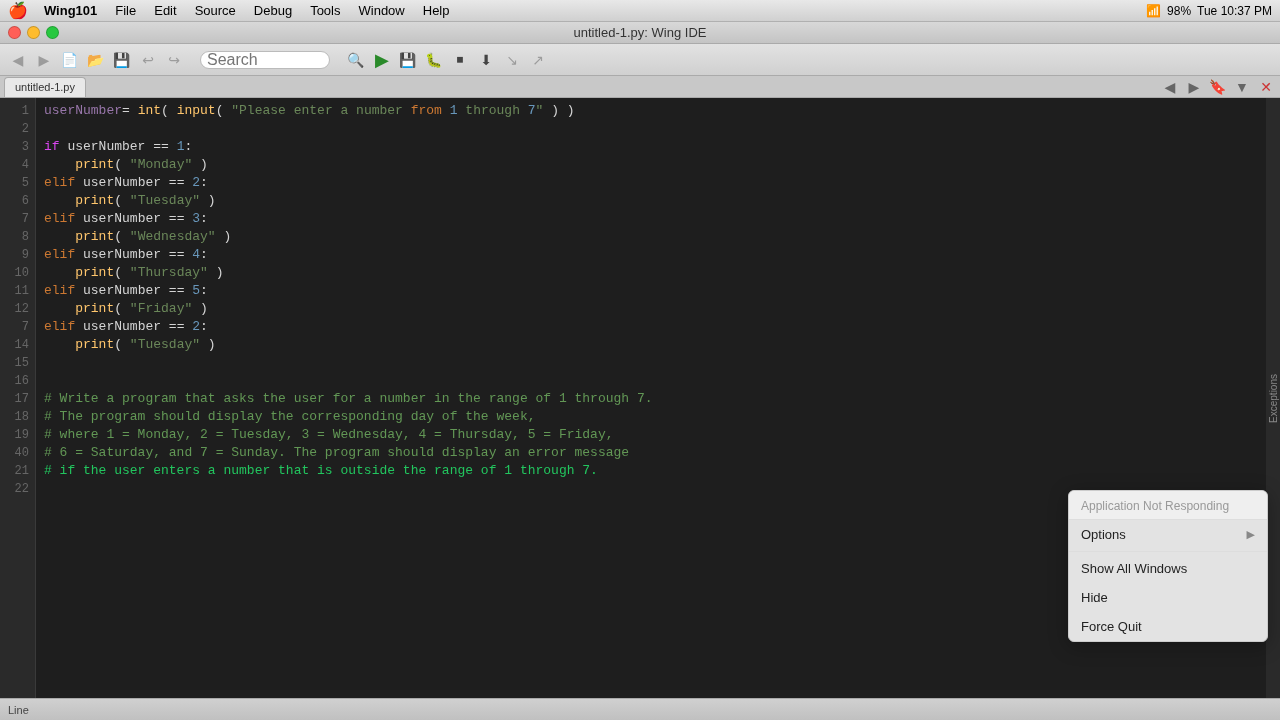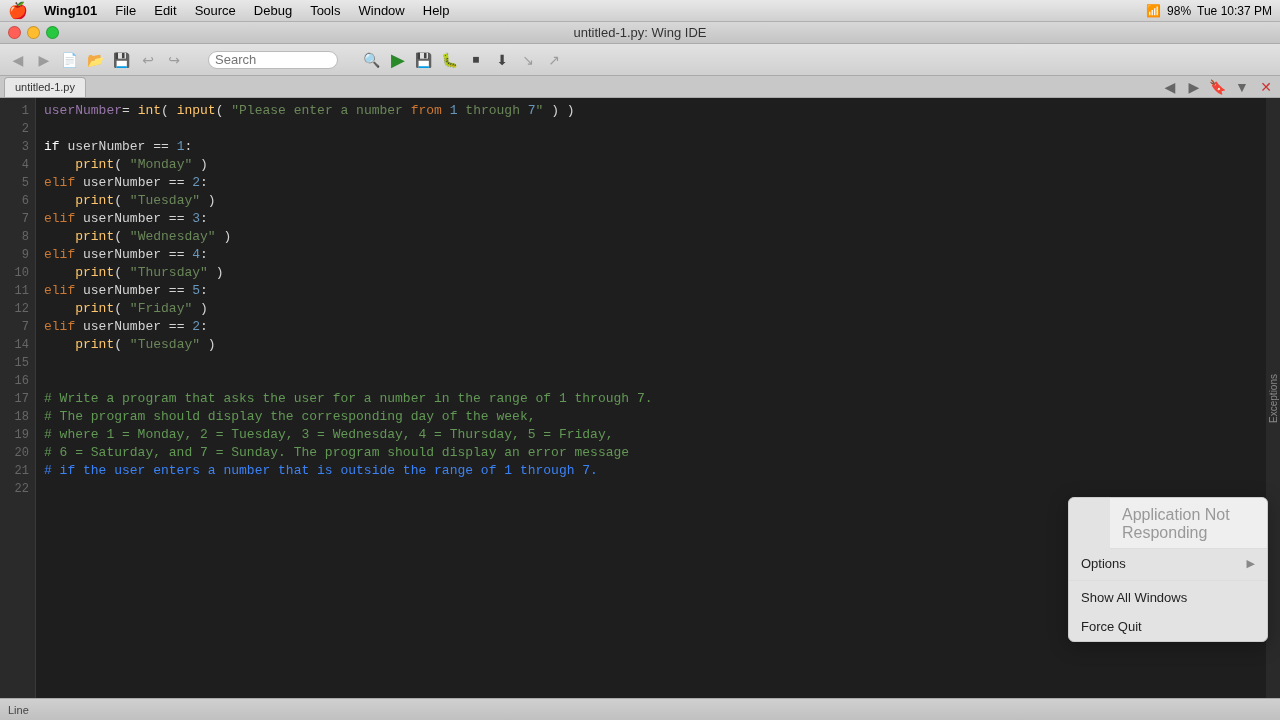--- a/index.html
+++ b/index.html
@@ -102,22 +102,22 @@
       color: #444;
     }
     .toolbar-btn.disabled { opacity: 0.4; }
     .toolbar-search {
       width: 130px;
       height: 18px;
       border-radius: 9px;
       border: 1px solid #bbb;
       background: #fff;
       padding: 0 6px;
-      font-size: 13px;
-      margin: 0 20px;
+      font-size: 16px;
+      margin: 0 12px;
     }
     .toolbar-run {
       color: #2a8a2a;
       font-size: 18px;
     }
     .toolbar-debug {
       color: #cc2222;
       font-size: 14px;
     }
 
@@ -227,25 +227,24 @@
       width: 200px;
       background: rgba(235, 235, 235, 0.96);
       border: 1px solid #ccc;
       border-radius: 6px;
       box-shadow: 0 4px 20px rgba(0,0,0,0.3);
       overflow: hidden;
       z-index: 1000;
     }
     .context-menu-header {
       padding: 8px 12px 6px;
-      font-size: 16px;
+      font-size: 12px;
       color: #999;
       background: rgba(240,240,240,0.9);
       border-bottom: 1px solid #ddd;
-      margin-left: 41px;
     }
     .context-menu-item {
       padding: 7px 12px;
       font-size: 13px;
       color: #222;
       cursor: pointer;
       display: flex;
       align-items: center;
       justify-content: space-between;
     }
@@ -346,47 +345,47 @@
           <div style="height: 18px;">10</div>
           <div style="height: 18px;">11</div>
           <div style="height: 18px;">12</div>
           <div style="height: 18px;">7</div>
           <div style="height: 18px;">14</div>
           <div style="height: 18px;">15</div>
           <div style="height: 18px;">16</div>
           <div style="height: 18px;">17</div>
           <div style="height: 18px;">18</div>
           <div style="height: 18px;">19</div>
-          <div style="height: 18px;">20</div>
+          <div style="height: 18px;">40</div>
           <div style="height: 18px;">21</div>
           <div style="height: 18px;">22</div>
         </div>
 
       <div class="code-area" id="code-content">
           <div class="code-line"><span style="color:#9876aa;">userNumber</span>= <span style="color:#ffc66d;">int</span>( <span style="color:#ffc66d;">input</span>( <span style="color:#6a8759;">"Please enter a number <span style="color:#cc7832;">from</span> <span style="color:#6897bb;">1</span> through <span style="color:#6897bb;">7</span>"</span> ) )</div>
           <div class="code-line">&nbsp;</div>
-          <div class="code-line"><span style="color:#ffffff;margin-top:15px;">if</span> userNumber == <span style="color:#6897bb;">1</span>:</div>
+          <div class="code-line"><span style="color:#d946ef;margin-top:15px;">if</span> userNumber == <span style="color:#6897bb;">1</span>:</div>
           <div class="code-line">    <span style="color:#ffc66d;">print</span>( <span style="color:#6a8759;">"Monday"</span> )</div>
           <div class="code-line"><span style="color:#cc7832;">elif</span> userNumber == <span style="color:#6897bb;">2</span>:</div>
           <div class="code-line">    <span style="color:#ffc66d;">print</span>( <span style="color:#6a8759;">"Tuesday"</span> )</div>
           <div class="code-line"><span style="color:#cc7832;">elif</span> userNumber == <span style="color:#6897bb;">3</span>:</div>
           <div class="code-line">    <span style="color:#ffc66d;">print</span>( <span style="color:#6a8759;">"Wednesday"</span> )</div>
           <div class="code-line"><span style="color:#cc7832;">elif</span> userNumber == <span style="color:#6897bb;">4</span>:</div>
           <div class="code-line">    <span style="color:#ffc66d;">print</span>( <span style="color:#6a8759;">"Thursday"</span> )</div>
           <div class="code-line"><span style="color:#cc7832;">elif</span> userNumber == <span style="color:#6897bb;">5</span>:</div>
           <div class="code-line">    <span style="color:#ffc66d;">print</span>( <span style="color:#6a8759;">"Friday"</span> )</div>
           <div class="code-line"><span style="color:#cc7832;">elif</span> userNumber == <span style="color:#6897bb;">2</span>:</div>
           <div class="code-line">    <span style="color:#ffc66d;">print</span>( <span style="color:#6a8759;">"Tuesday"</span> )</div>
           <div class="code-line">&nbsp;</div>
           <div class="code-line">&nbsp;</div>
           <div class="code-line"><span style="color:#629755;"># Write a program that asks the user for a number in the range of 1 through 7.</span></div>
           <div class="code-line"><span style="color:#629755;"># The program should display the corresponding day of the week,</span></div>
           <div class="code-line"><span style="color:#629755;"># where 1 = Monday, 2 = Tuesday, 3 = Wednesday, 4 = Thursday, 5 = Friday,</span></div>
           <div class="code-line"><span style="color:#629755;"># 6 = Saturday, and 7 = Sunday. The program should display an error message</span></div>
-          <div class="code-line"><span style="color:#3b82f6;"># if the user enters a number that is outside the range of 1 through 7.</span></div>
+          <div class="code-line"><span style="color:#22c55e;"># if the user enters a number that is outside the range of 1 through 7.</span></div>
         </div>
     </div>
   </div>
 
   <div style="width:14px; background:#2a2a2a; display:flex; align-items:center; justify-content:center;">
     <span class="exceptions-label">Exceptions</span>
   </div>
 </div>
 
 <div class="bottom-bar">
@@ -397,15 +396,18 @@
   <div class="context-menu-header">Application Not Responding</div>
   <div class="context-menu-item">
     <span>Options</span>
     <span class="arrow">▶</span>
   </div>
   <div class="context-menu-separator"></div>
   <div class="context-menu-item">
     <span>Show All Windows</span>
   </div>
   <div class="context-menu-item">
+    <span>Hide</span>
+  </div>
+  <div class="context-menu-item">
     <span>Force Quit</span>
   </div>
 </div>
 
 </body></html>

